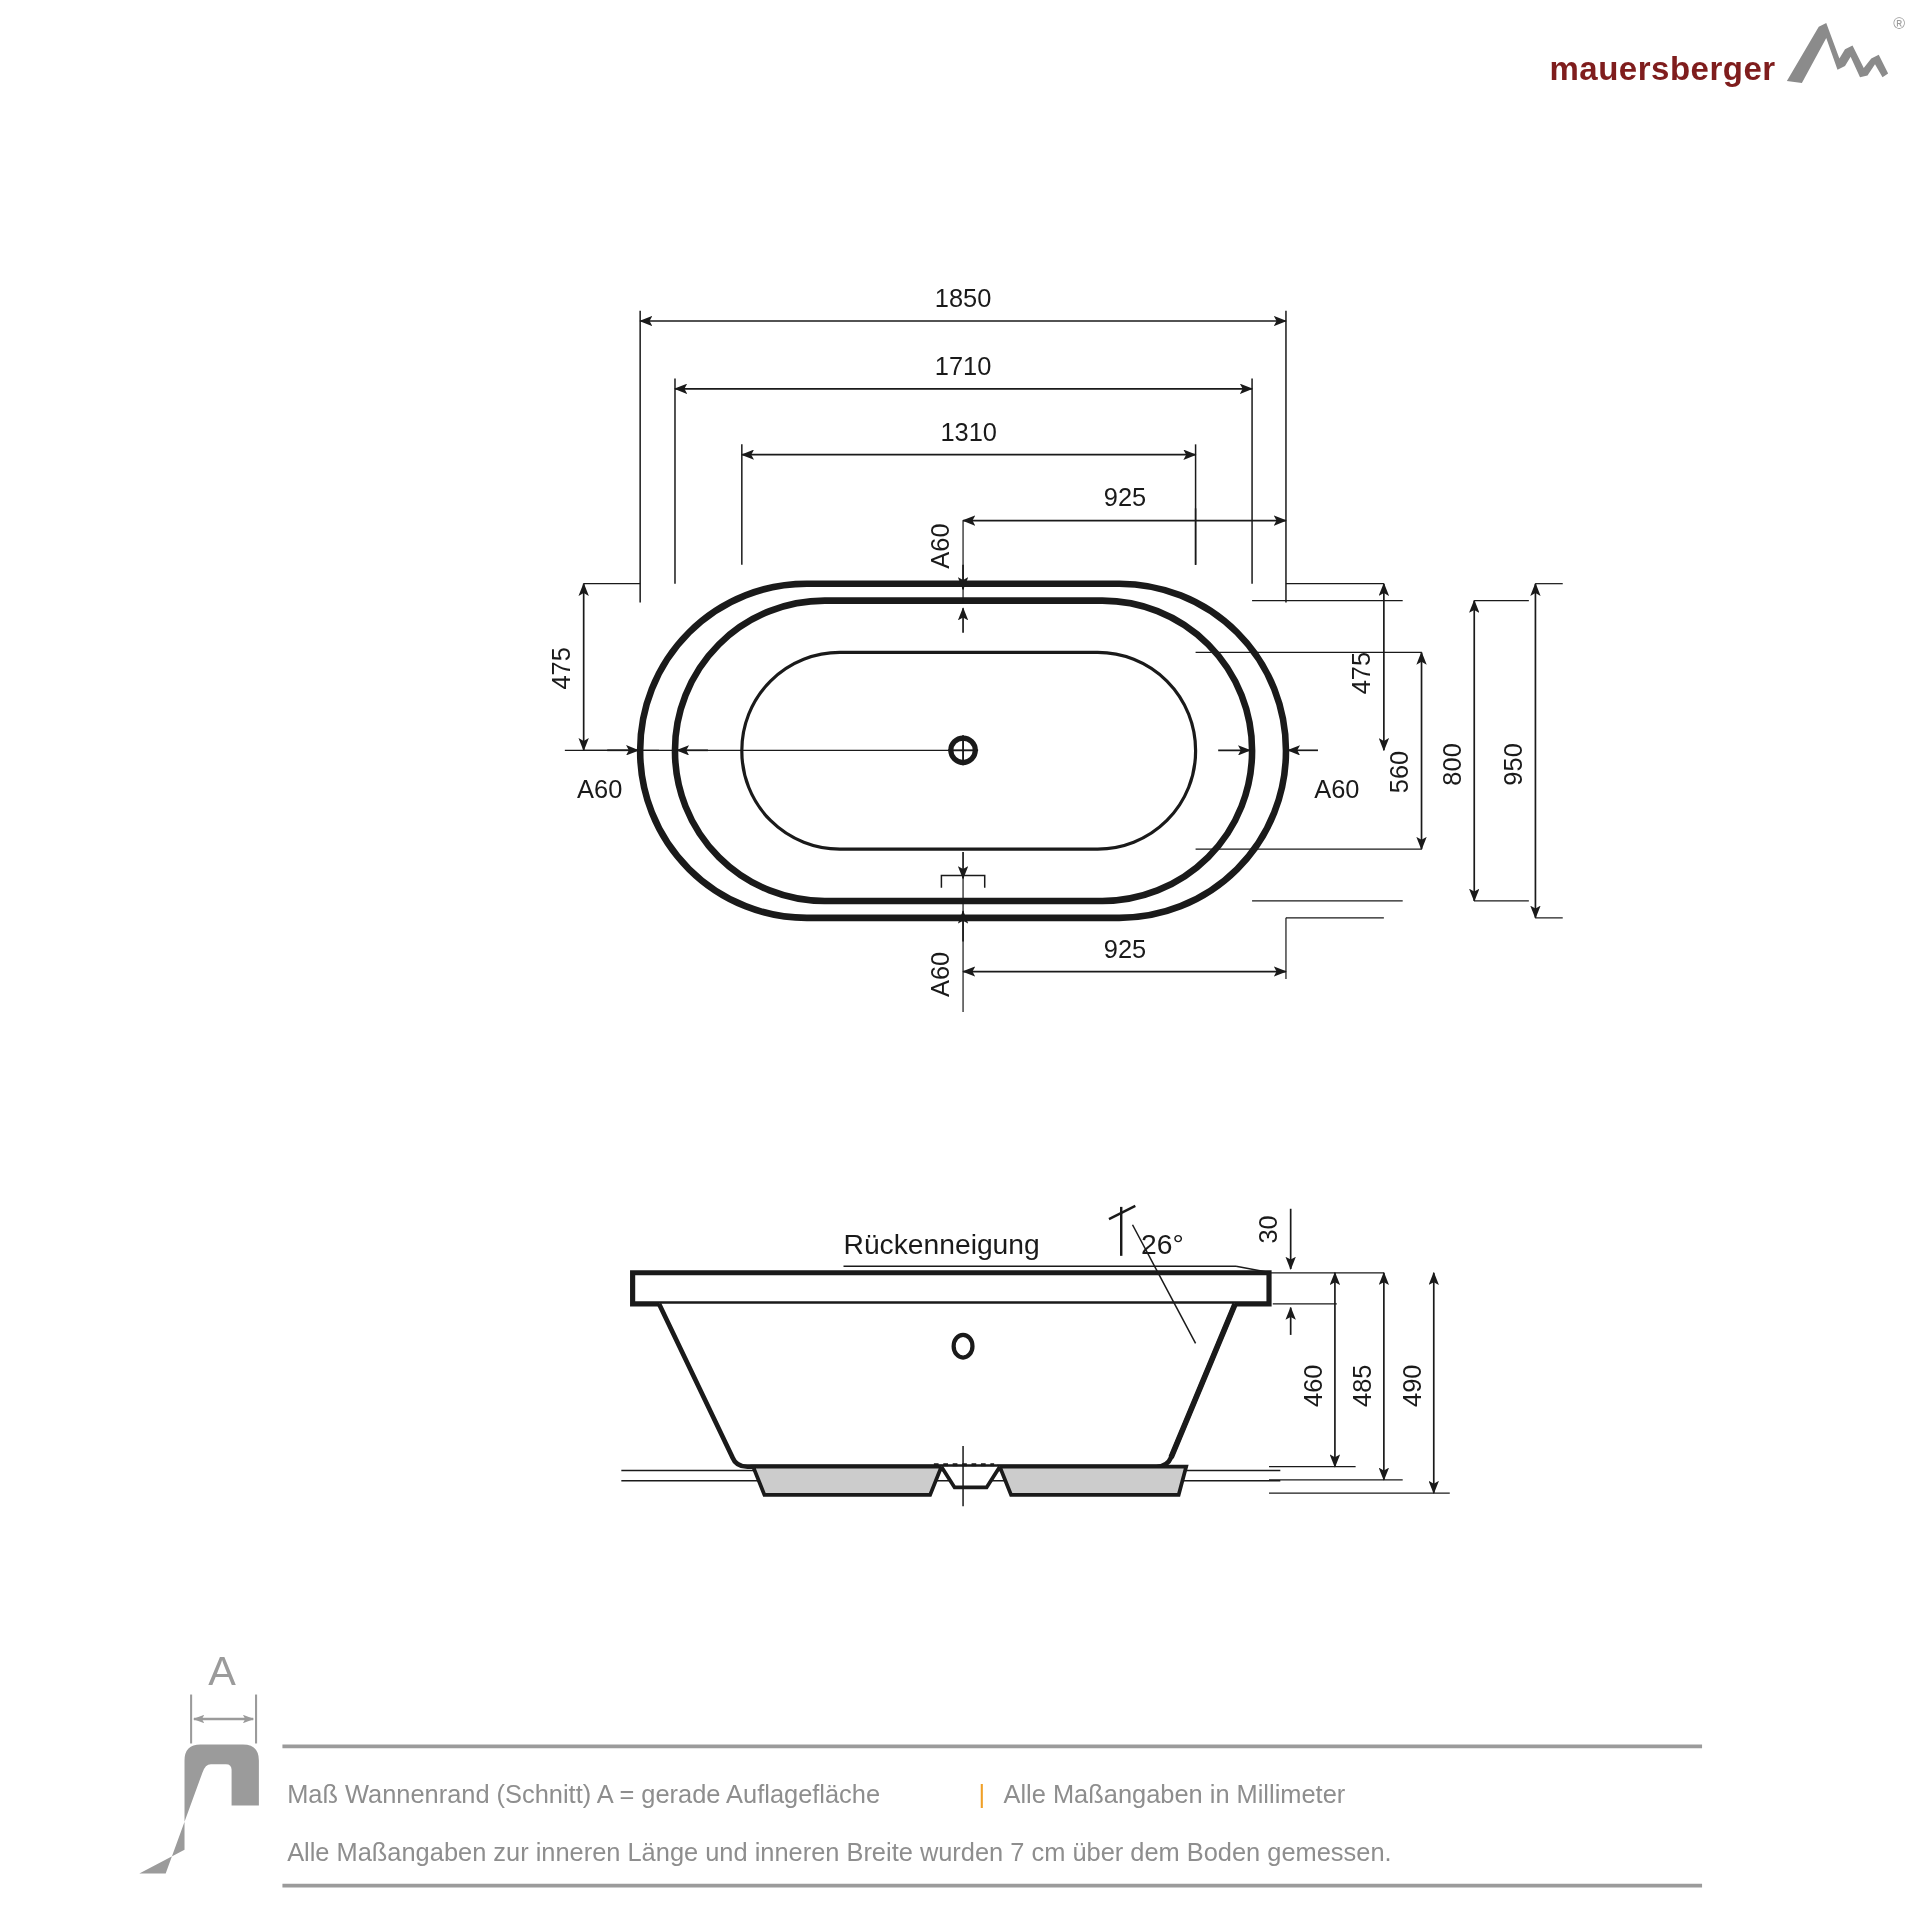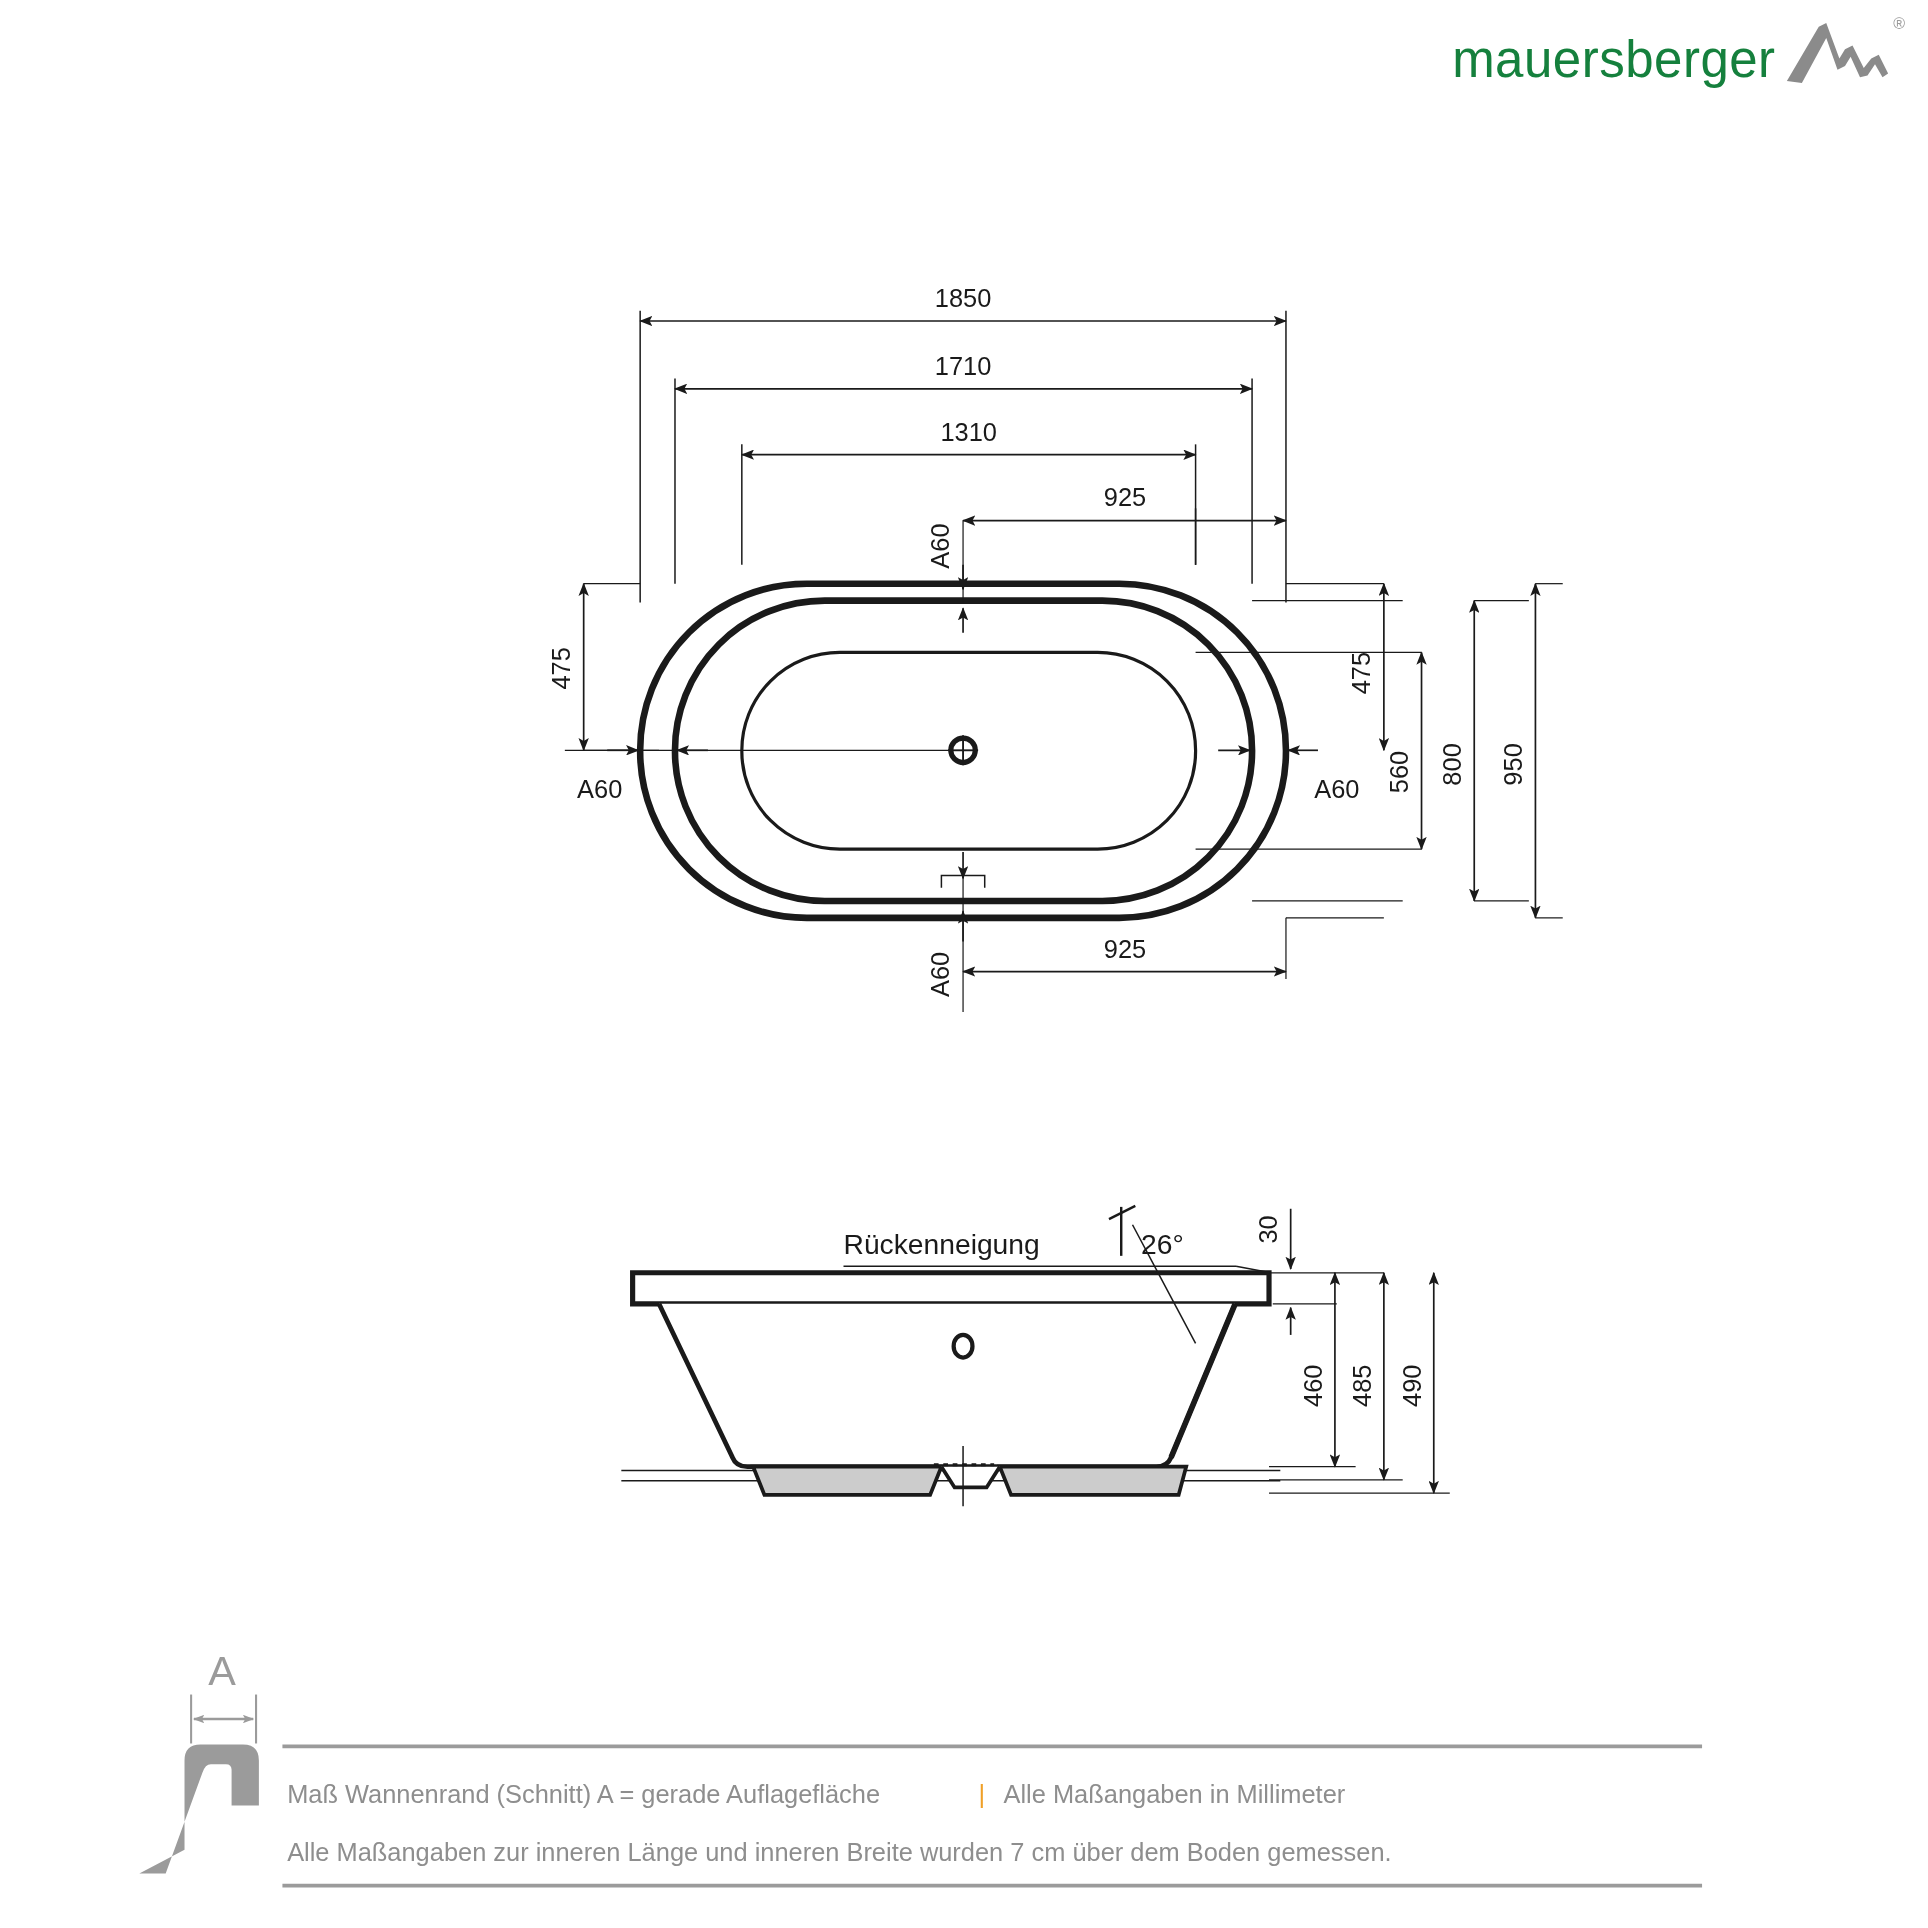--- a/index.html
+++ b/index.html
@@ -23,23 +23,23 @@
   .logo-wrap {
     position: absolute;
     right: 38px;
     top: 17px;
     display: flex;
     align-items: flex-end;
     gap: 9.4px;
   }
   .logo-text {
     font-family: "Liberation Sans", sans-serif;
-    font-size: 51px;
-    font-weight: 400;
-    color: #15803d;
+    font-size: 33px;
+    font-weight: 700;
+    color: #7f1d1d;
     letter-spacing: 0.5px;
     line-height: 1;
   }
   .logo-mark-wrap {
     position: relative;
     width: 105px;
     height: 68px;
   }
   .logo-reg {
     position: absolute;

